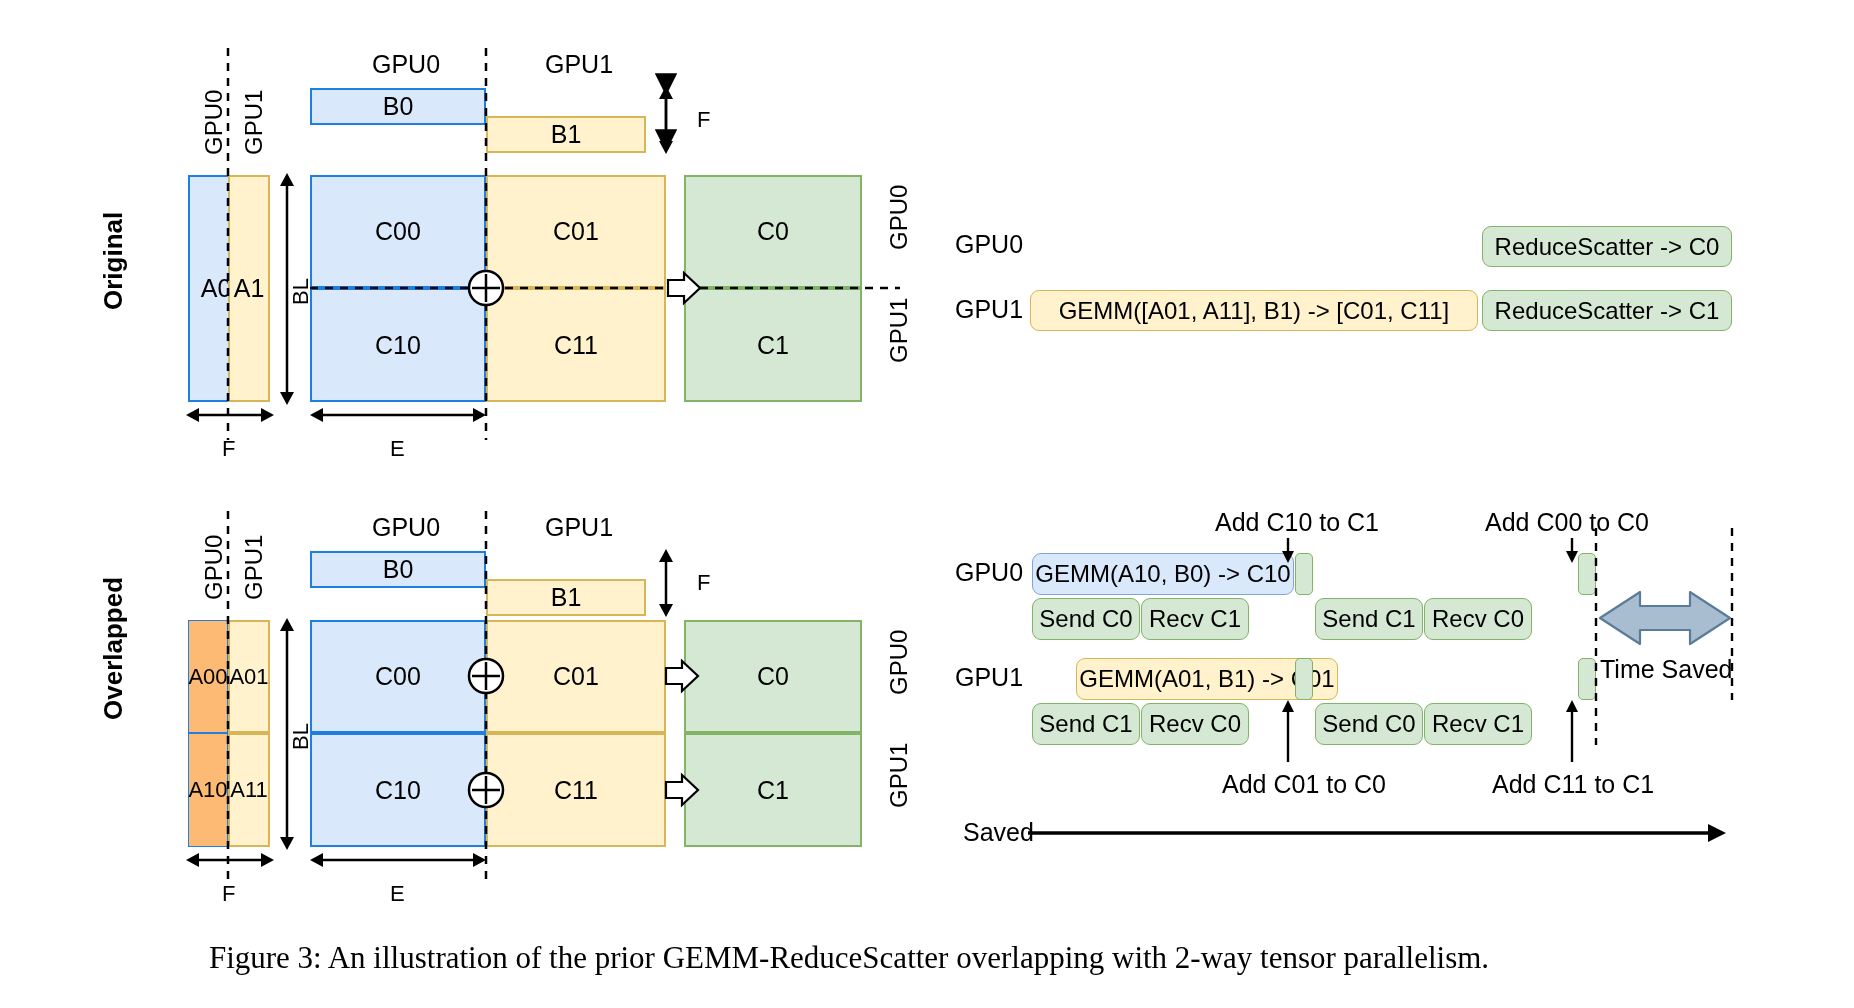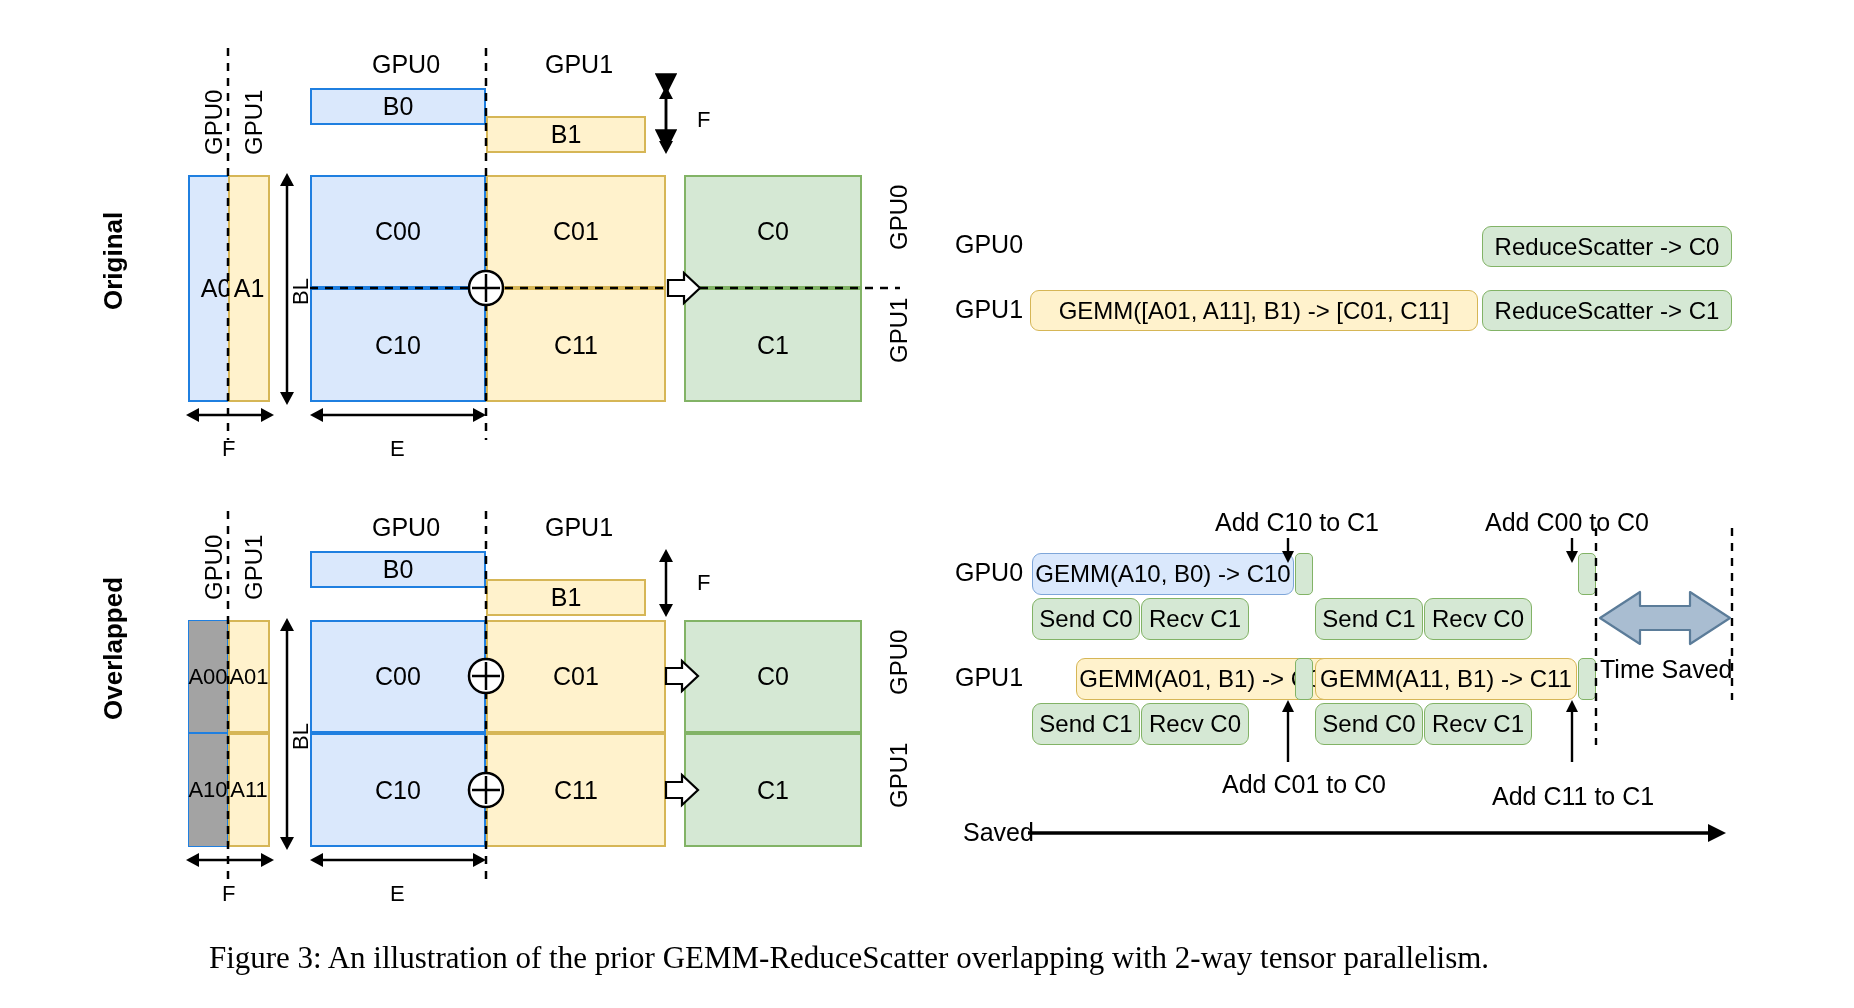--- a/index.html
+++ b/index.html
@@ -3,21 +3,21 @@
 <meta charset="utf-8">
 <style>
   html,body{margin:0;padding:0;background:#ffffff;}
   body{width:1854px;height:1008px;position:relative;font-family:"Liberation Sans",sans-serif;color:#000;overflow:hidden;}
   .fig{position:absolute;left:0;top:0;width:1854px;height:1008px;}
 
   
   .blk{position:absolute;box-sizing:border-box;display:flex;align-items:center;justify-content:center;
        font-size:25px;line-height:1;}
   .blue{background:#dae8fc;border:2.5px solid #1f7fe0;}
-  .blue-thin{background:#a3a3a3;border:1.5px solid #1f7fe0;}
+  .blue-thin{background:#fdba74;border:1.5px solid #1f7fe0;}
   .yellow{background:#fff2cc;border:2px solid #d6b656;}
   .green{background:#d5e8d4;border:2px solid #82b366;}
 
   .vlabel{position:absolute;transform-origin:0 0;white-space:nowrap;font-size:24px;}
   .hlabel{position:absolute;white-space:nowrap;font-size:25px;}
   .small{font-size:22px;}
   .sectitle{position:absolute;font-weight:bold;font-size:26px;transform-origin:0 0;white-space:nowrap;}
 
   
   .pill{position:absolute;box-sizing:border-box;border-radius:9px;display:flex;align-items:center;
@@ -178,37 +178,36 @@
     <path d="M274,860 l-13,-7 v14 z" fill="#000"></path>
 
     <line x1="318" y1="860" x2="478" y2="860" stroke="#000" stroke-width="2.5"></line>
     <path d="M310,860 l13,-7 v14 z" fill="#000"></path>
     <path d="M486,860 l-13,-7 v14 z" fill="#000"></path>
   </svg>
 
   <div class="ann" style="left:1215px;top:508px;">Add C10 to C1</div>
   <div class="ann" style="left:1485px;top:508px;">Add C00 to C0</div>
   <div class="ann" style="left:1222px;top:770px;">Add C01 to C0</div>
-  <div class="ann" style="left:1492px;top:770px;margin-top:12px;">Add C11 to C1</div>
+  <div class="ann" style="left:1492px;top:770px;">Add C11 to C1</div>
 
   <div class="rowlab" style="left:955px;top:558px;">GPU0</div>
   <div class="rowlab" style="left:955px;top:663px;">GPU1</div>
 
   <div class="pill p-blue" style="left:1032px;top:553px;width:262px;height:42px;">GEMM(A10, B0) -&gt; C10</div>
   <div class="pill p-green-sm" style="left:1295px;top:553px;width:18px;height:42px;"></div>
   <div class="pill p-green-sm" style="left:1578px;top:553px;width:18px;height:42px;"></div>
 
   <div class="pill p-green" style="left:1032px;top:598px;width:108px;height:42px;">Send C0</div>
   <div class="pill p-green" style="left:1141px;top:598px;width:108px;height:42px;">Recv C1</div>
   <div class="pill p-green" style="left:1315px;top:598px;width:108px;height:42px;">Send C1</div>
   <div class="pill p-green" style="left:1424px;top:598px;width:108px;height:42px;">Recv C0</div>
 
   <div class="pill p-yellow" style="left:1032px;top:658px;width:262px;height:42px;margin-left:44px;">GEMM(A01, B1) -&gt; C01</div>
   <div class="pill p-green-sm" style="left:1295px;top:658px;width:18px;height:42px;"></div>
-  <div class="pill p-yellow" style="left:1315px;top:658px;width:262px;height:42px;">GEMM(A11, B1) -&gt; C11</div>
   <div class="pill p-green-sm" style="left:1578px;top:658px;width:18px;height:42px;"></div>
 
   <div class="pill p-green" style="left:1032px;top:703px;width:108px;height:42px;">Send C1</div>
   <div class="pill p-green" style="left:1141px;top:703px;width:108px;height:42px;">Recv C0</div>
   <div class="pill p-green" style="left:1315px;top:703px;width:108px;height:42px;">Send C0</div>
   <div class="pill p-green" style="left:1424px;top:703px;width:108px;height:42px;">Recv C1</div>
 
   <div class="ann" style="left:1600px;top:655px;">Time Saved</div>
 
   <div class="ann" style="left:963px;top:818px;">Saved</div>

